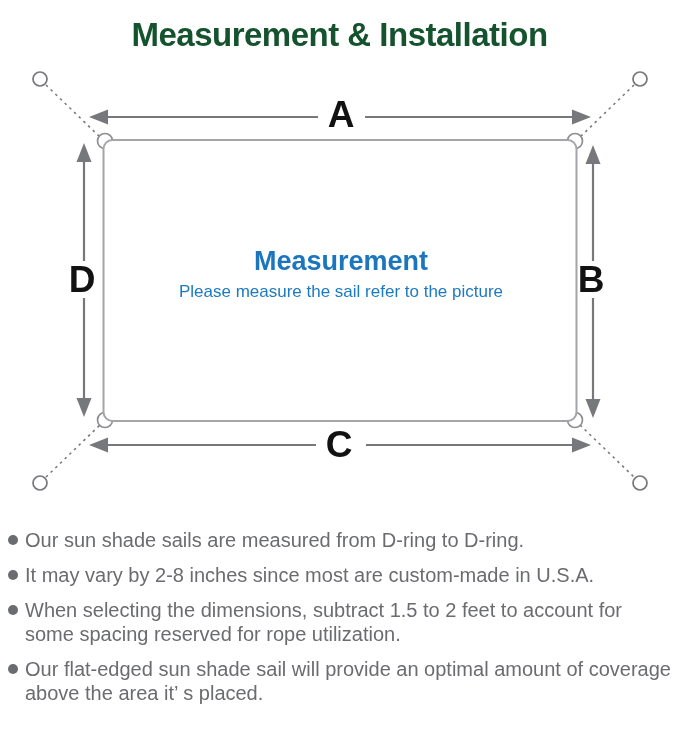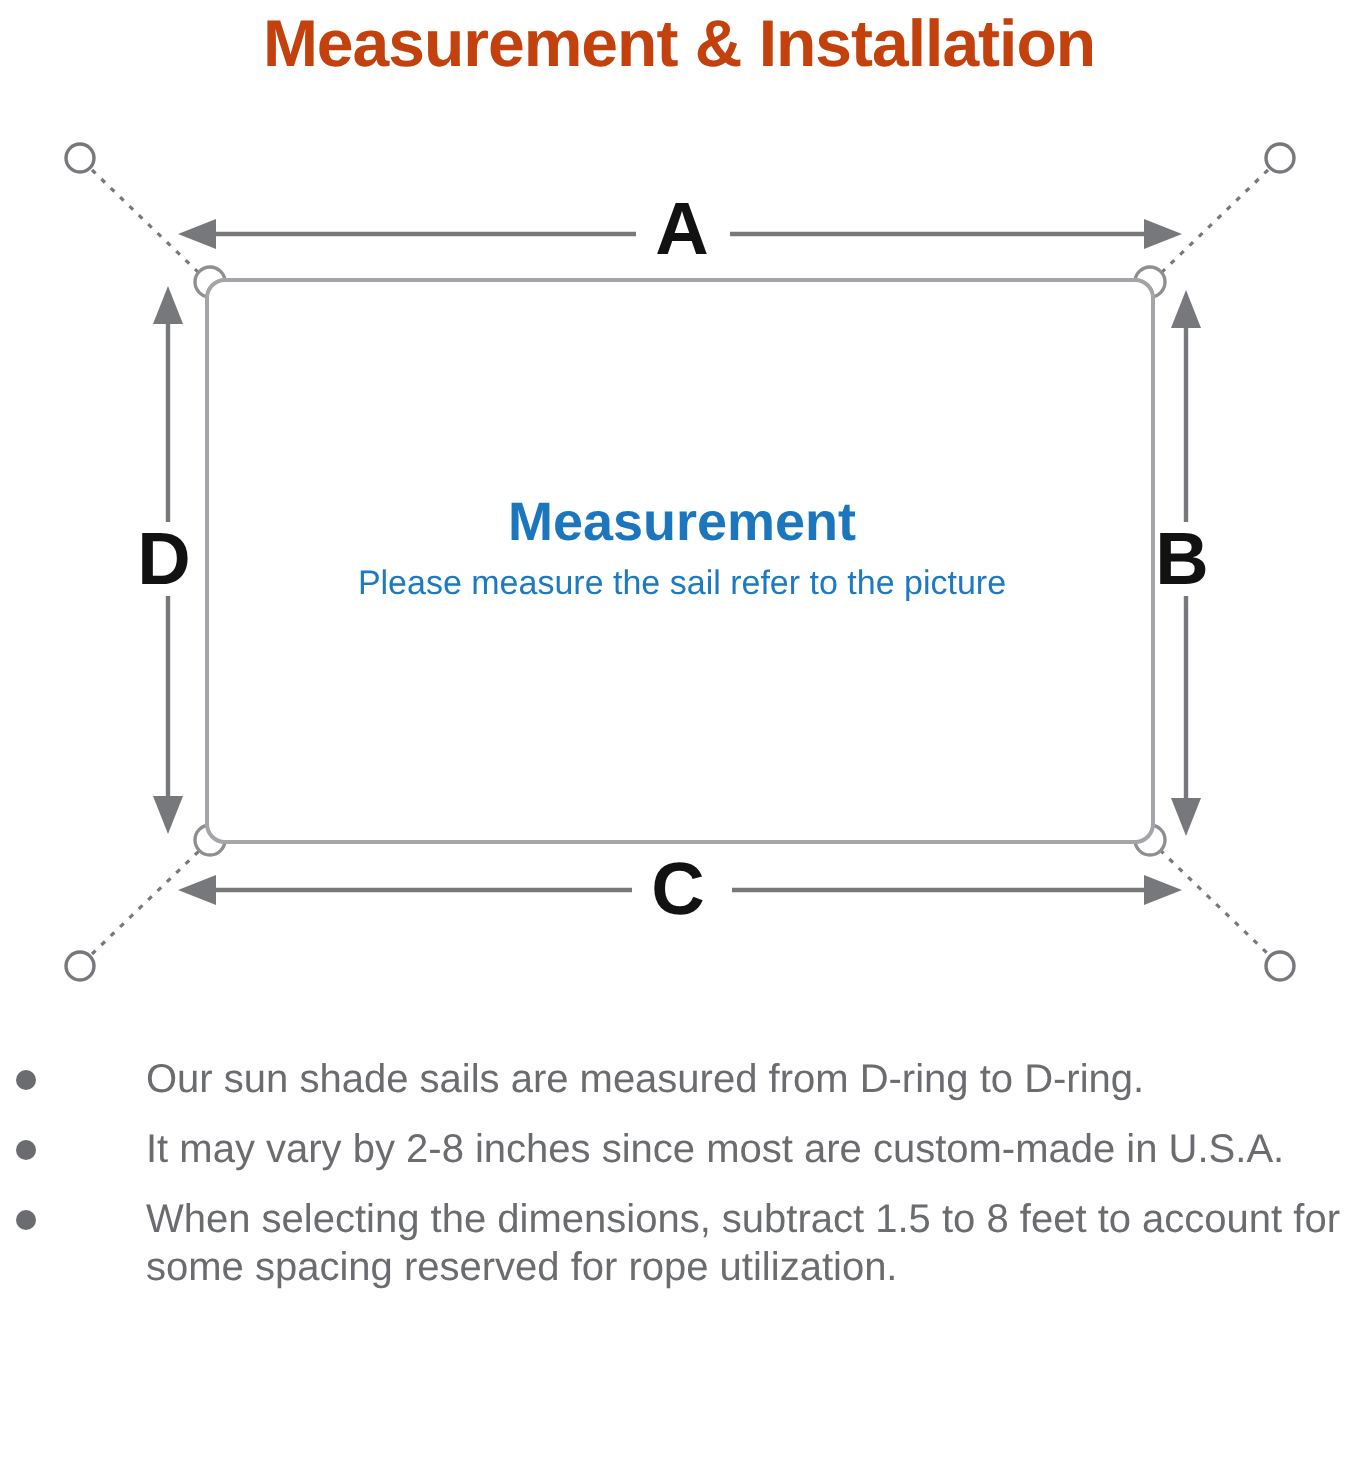--- a/index.html
+++ b/index.html
@@ -5,26 +5,26 @@
   html,body{margin:0;padding:0;background:#ffffff;}
   .page{
     position:relative;
     width:679px;height:739px;
     background:#ffffff;
     font-family:"Liberation Sans", sans-serif;
     overflow:hidden;
   }
   .title{
     margin:0;
-    padding-top:3px;
+    padding-top:16px;
     text-align:center;
     font-size:33px;
     font-weight:bold;
     letter-spacing:-0.5px;
-    color:#c2410c;
+    color:#14532d;
   }
   svg.diagram{display:block;position:absolute;left:0;top:55px;}
 
   
   .sail{fill:#ffffff;stroke:#a3a5a8;stroke-width:2;}
   .bump{fill:#ffffff;stroke:#8d8f92;stroke-width:1.7;}
   .anchor{fill:#ffffff;stroke:#77787b;stroke-width:1.7;}
   .dash{stroke:#77787b;stroke-width:1.6;stroke-dasharray:2.5 4;fill:none;}
   .arrow{stroke:#77787b;stroke-width:2.2;fill:none;}
   .head{fill:#77787b;stroke:none;}
@@ -49,21 +49,20 @@
     margin:0;padding:0;
     list-style:none;
   }
   .notes li{
     display:flex;
     align-items:flex-start;
     margin-bottom:11px;
     color:#6b6c6f;
     font-size:20px;
     line-height:24px;
-    gap:48px;
   }
   .dot{
     flex:0 0 auto;
     width:10px;height:10px;
     margin:7px 7px 0 0;
     border-radius:50%;
     background:#6b6c6f;
   }
   .note-text{max-width:646px;}
 </style>
@@ -125,17 +124,21 @@
     <li>
       <span class="dot"></span>
       <span class="note-text">Our sun shade sails are measured from D-ring to D-ring.</span>
     </li>
     <li>
       <span class="dot"></span>
       <span class="note-text">It may vary by 2-8 inches since most are custom-made in U.S.A.</span>
     </li>
     <li>
       <span class="dot"></span>
-      <span class="note-text">When selecting the dimensions, subtract 1.5 to 8 feet to account for some spacing reserved for rope utilization.</span>
+      <span class="note-text">When selecting the dimensions, subtract 1.5 to 2 feet to account for some spacing reserved for rope utilization.</span>
+    </li>
+    <li>
+      <span class="dot"></span>
+      <span class="note-text">Our flat-edged sun shade sail will provide an optimal amount of coverage above the area it’ s placed.</span>
     </li>
   </ul>
 
 </div>
 
 </body></html>

